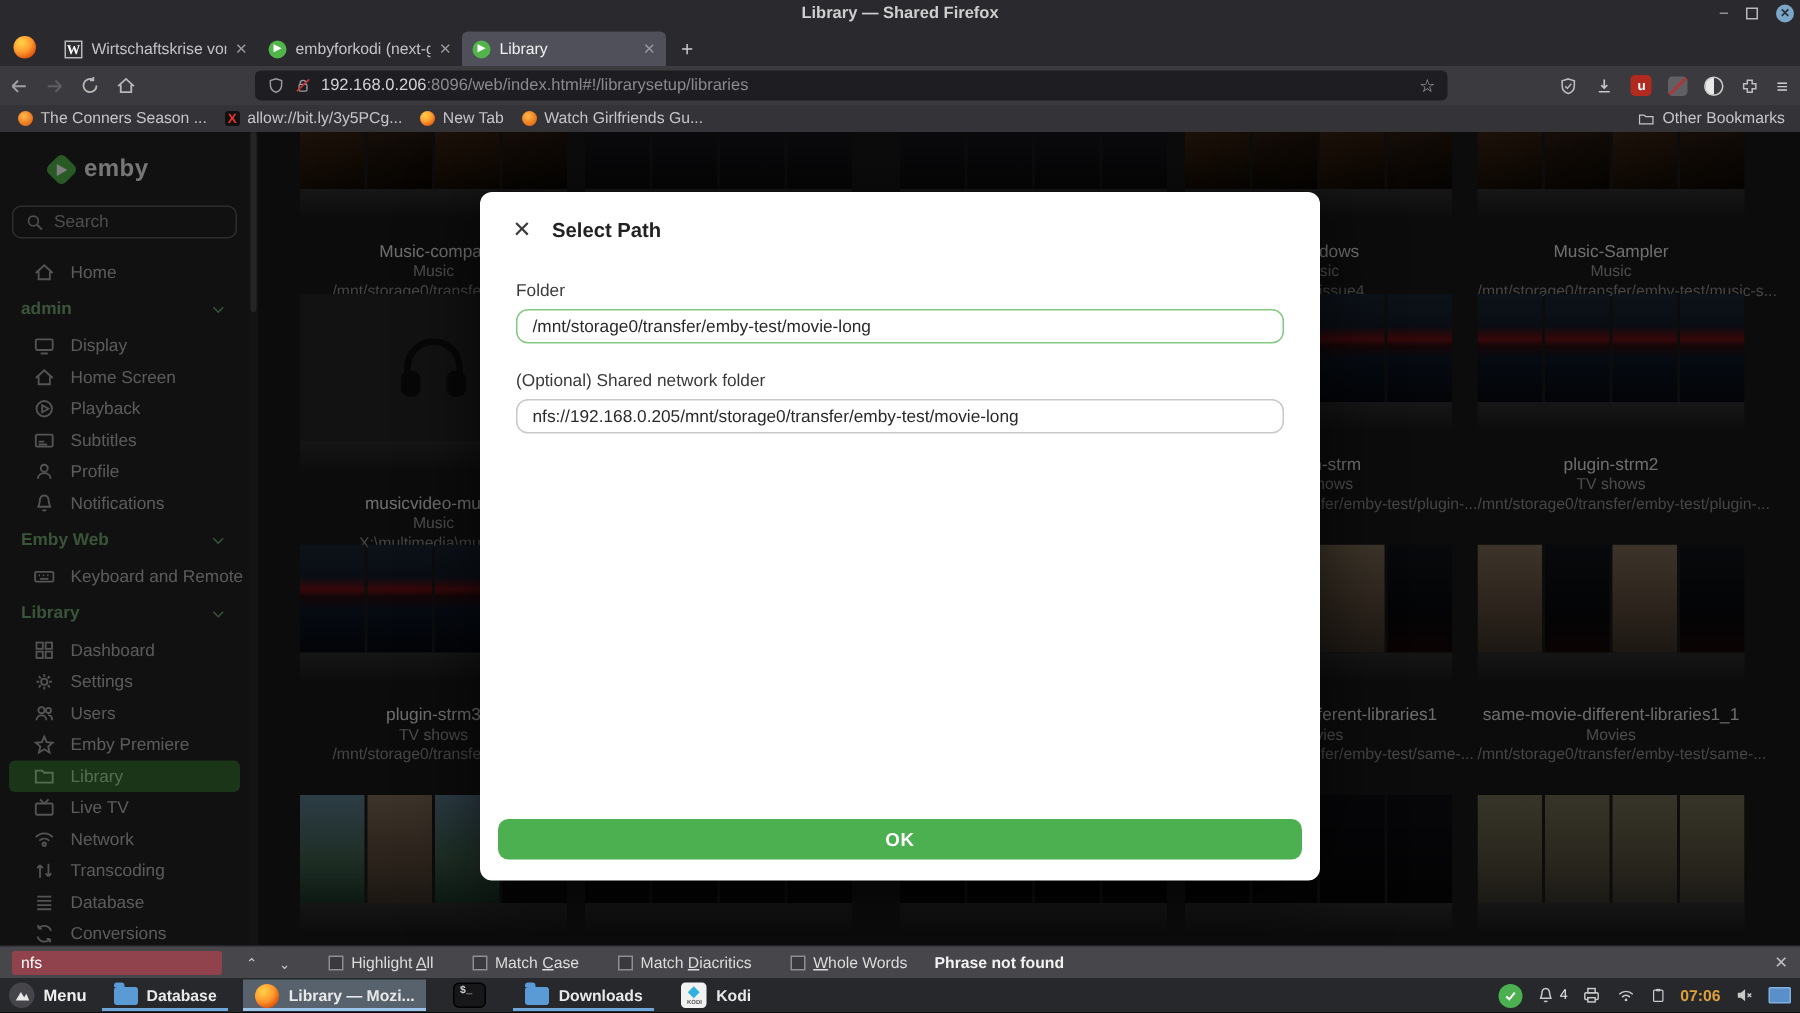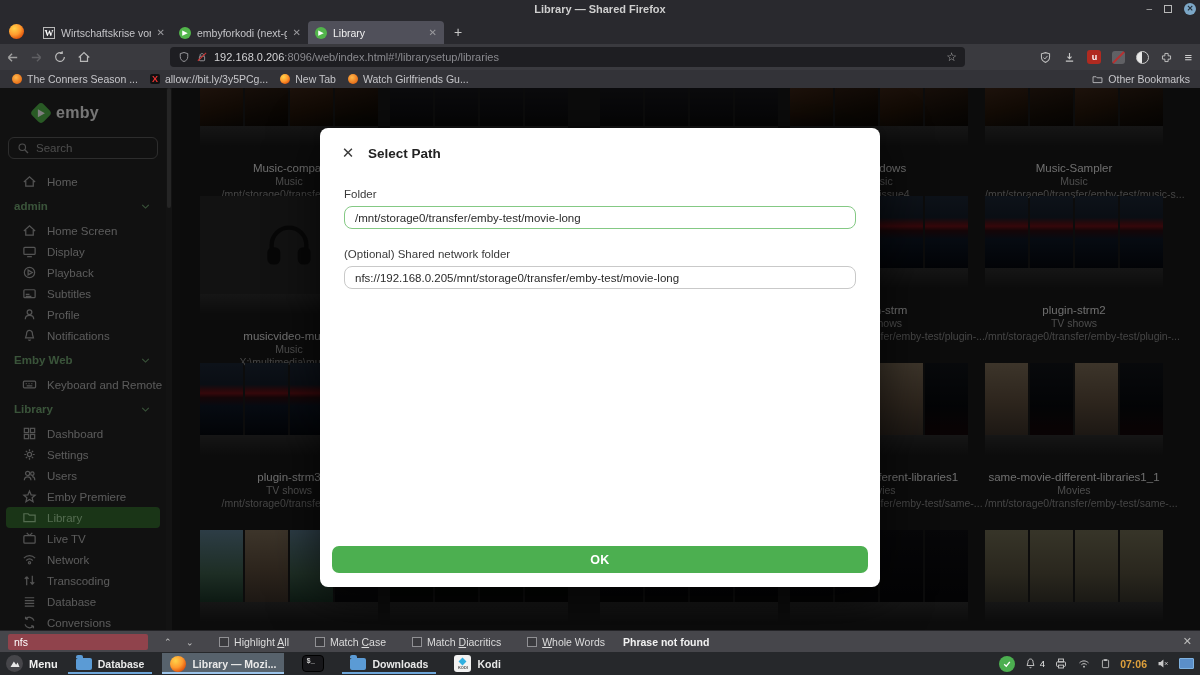--- a/index.html
+++ b/index.html
@@ -480,33 +480,33 @@
         <div class="shead">
           <span>admin</span>
           <span class="sp"></span>
           <svg width="13" height="13" viewBox="0 0 16 16" fill="none" stroke="#74a874" stroke-width="1.3">
             <path d="M4 6 L8 10 L12 6"></path>
           </svg>
         </div>
         <div class="sitem">
           <span class="sic">
             <svg width="15" height="15" viewBox="0 0 16 16" fill="none" stroke="#a8a8a8" stroke-width="1.3">
-              <path d="M2 8.5 L8 3 L14 8.5 M4 7.5 V13 H12 V7.5"></path>
-            </svg>
-          </span>
-          <span>Home Screen</span>
-        </div>
-        <div class="sitem">
-          <span class="sic">
-            <svg width="15" height="15" viewBox="0 0 16 16" fill="none" stroke="#a8a8a8" stroke-width="1.3">
               <rect x="2" y="3.5" width="12" height="7.5" rx="1"></rect>
               <path d="M5.5 13.5 H10.5"></path>
             </svg>
           </span>
           <span>Display</span>
+        </div>
+        <div class="sitem">
+          <span class="sic">
+            <svg width="15" height="15" viewBox="0 0 16 16" fill="none" stroke="#a8a8a8" stroke-width="1.3">
+              <path d="M2 8.5 L8 3 L14 8.5 M4 7.5 V13 H12 V7.5"></path>
+            </svg>
+          </span>
+          <span>Home Screen</span>
         </div>
         <div class="sitem">
           <span class="sic">
             <svg width="15" height="15" viewBox="0 0 16 16" fill="none" stroke="#a8a8a8" stroke-width="1.3">
               <circle cx="8" cy="8" r="5.5"></circle>
               <path d="M6.5 5.5 L11 8 L6.5 10.5 Z"></path>
             </svg>
           </span>
           <span>Playback</span>
         </div>

